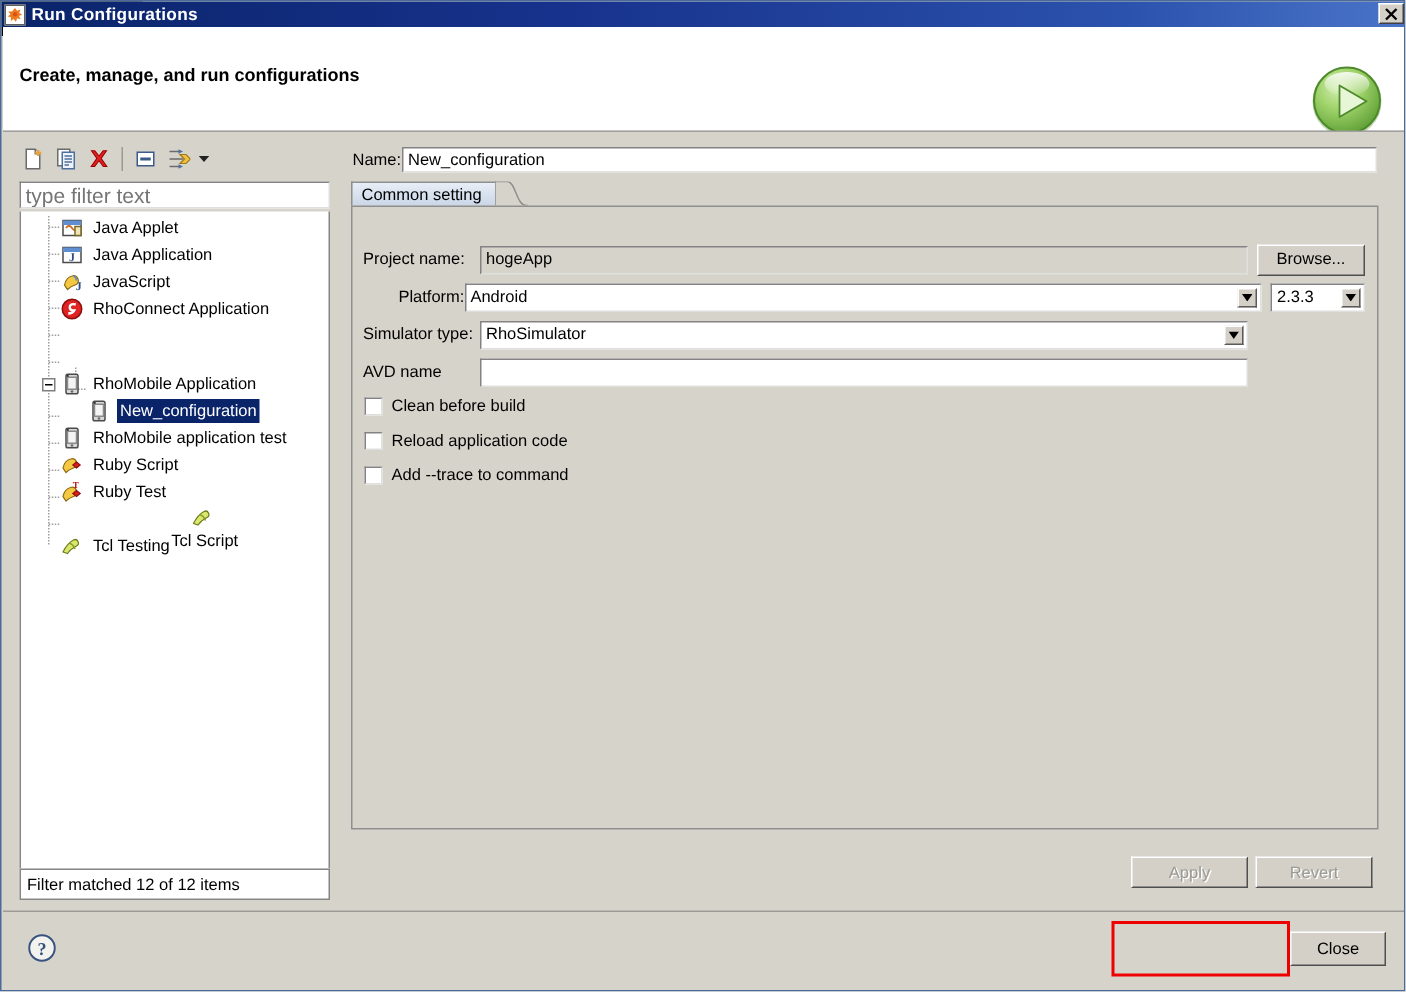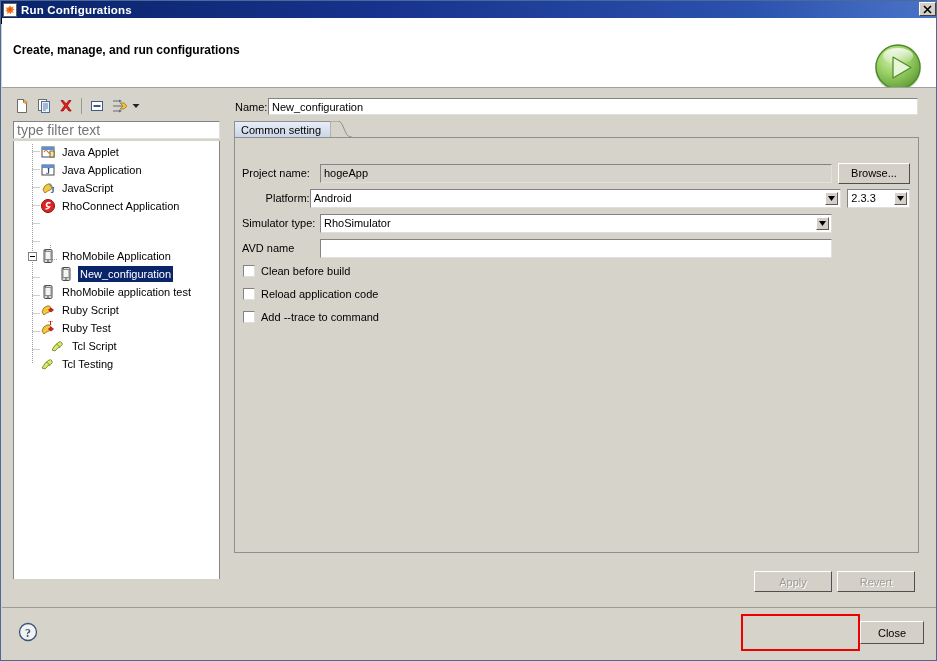--- a/index.html
+++ b/index.html
@@ -655,37 +655,38 @@
           <span class="tree-label">Ruby Script</span>
         </div>
         <div class="tree-row" style="padding-left: 26px;">
           <span class="tree-icon"><svg width="16" height="16" viewBox="0 0 16 16">
               <path d="M2 11 q1 -5 5 -6 q3 -1 4 2 q1 3 -2 4 q-3 1 -5 3 z" fill="#f4c842" stroke="#8a6a12" stroke-width="0.8"></path>
               <path d="M11 7 l2.5 2 -2.5 2 -2.5 -2 z" fill="#d81f1f" stroke="#8a0f0f" stroke-width="0.7"></path>
               <text x="10.5" y="5" font-family="Liberation Serif, serif" font-size="6" font-weight="bold" fill="#c01010" text-anchor="middle">T</text>
             </svg></span>
           <span class="tree-label">Ruby Test</span>
         </div>
-        <div class="tree-row" style="padding-left: 36px;">
+        <div class="tree-row" style="padding-left: 36px; flex-direction: column;">
           <span class="tree-icon"><svg width="16" height="16" viewBox="0 0 16 16">
               <path d="M2 12 q3 -6 7 -8 q2 -1 3 1 q1 2 -1 3 q-4 2 -6 5 z" fill="#d9e86a" stroke="#6f7a1e" stroke-width="0.8"></path>
               <path d="M6 6 q3 1 4 4" stroke="#8a9a2a" stroke-width="1" fill="none"></path>
             </svg></span>
           <span class="tree-label">Tcl Script</span>
         </div>
         <div class="tree-row" style="padding-left: 26px;">
           <span class="tree-icon"><svg width="16" height="16" viewBox="0 0 16 16">
               <path d="M2 12 q3 -6 7 -8 q2 -1 3 1 q1 2 -1 3 q-4 2 -6 5 z" fill="#d9e86a" stroke="#6f7a1e" stroke-width="0.8"></path>
               <path d="M6 6 q3 1 4 4" stroke="#8a9a2a" stroke-width="1" fill="none"></path>
             </svg></span>
           <span class="tree-label">Tcl Testing</span>
         </div>
       </div>
   </div>
 
+  <div class="filter-status">Filter matched 12 of 12 items</div>
 
   <div class="name-label">Name:</div>
   <input class="name-input" value="New_configuration" style="">
 
   <div class="tabfolder">
     <div class="tab-strip">
       <div class="tab-item">Common setting</div>
       <svg class="tab-curve" viewBox="0 0 22 17">
         <path d="M0 0 L8 0 C14 0 14 16 21 16 L22 16 L22 17 L0 17 Z" fill="#d6d3cb" stroke="#8f8f8f" stroke-width="1"></path>
       </svg>

